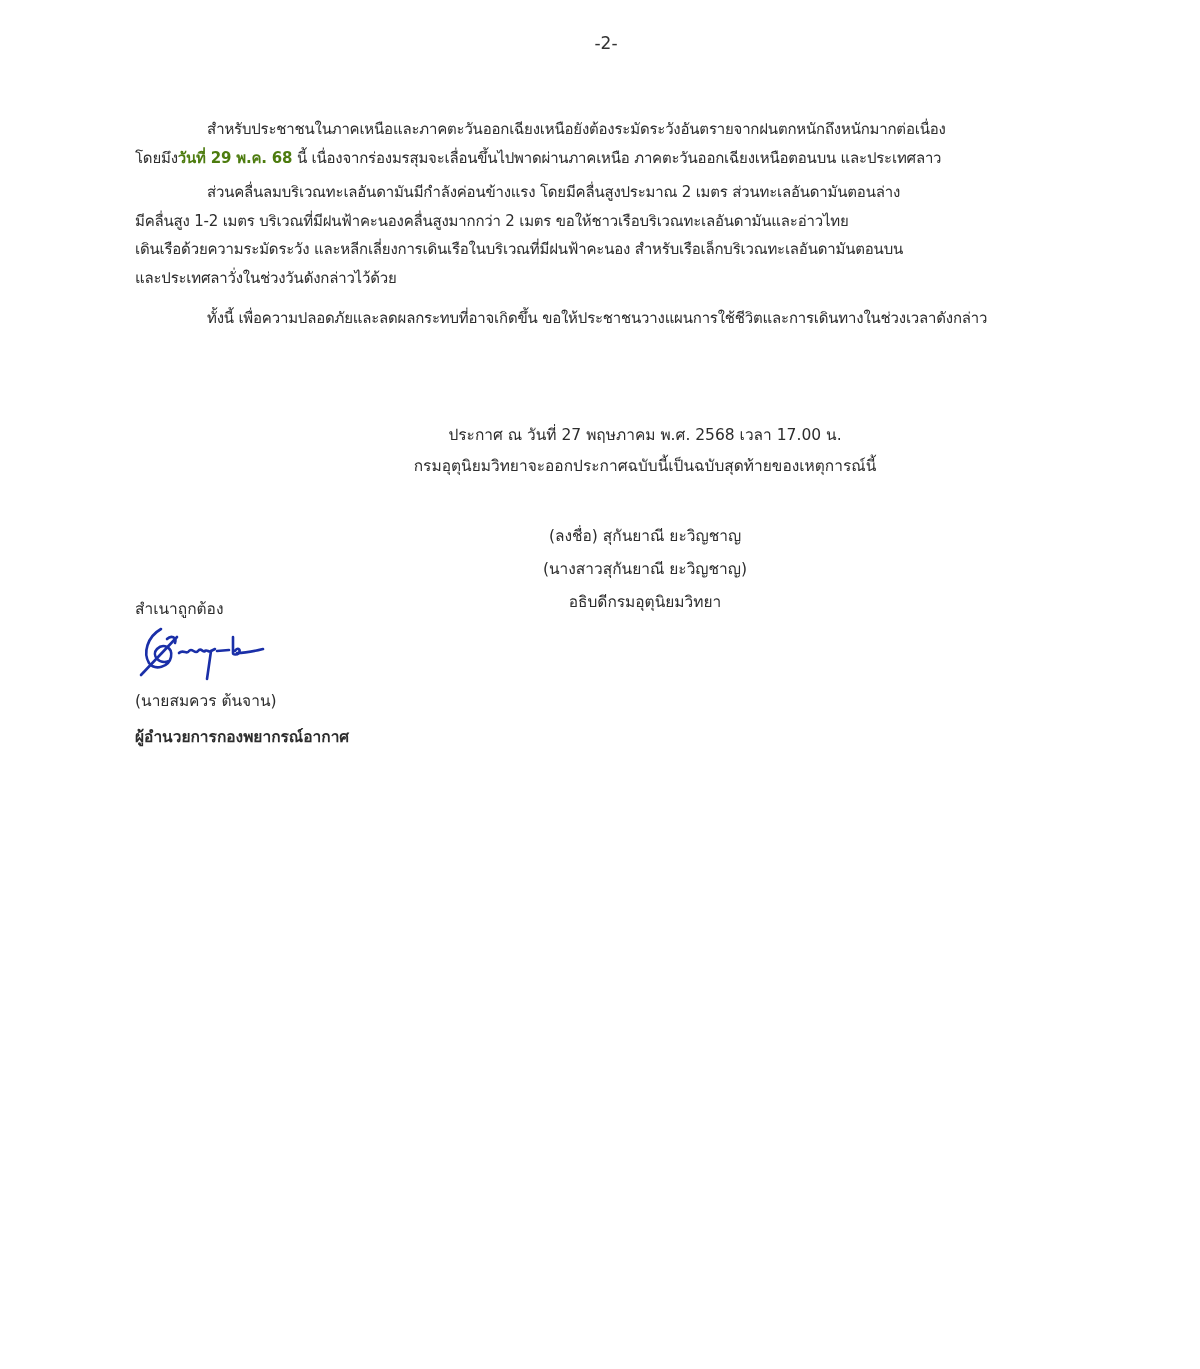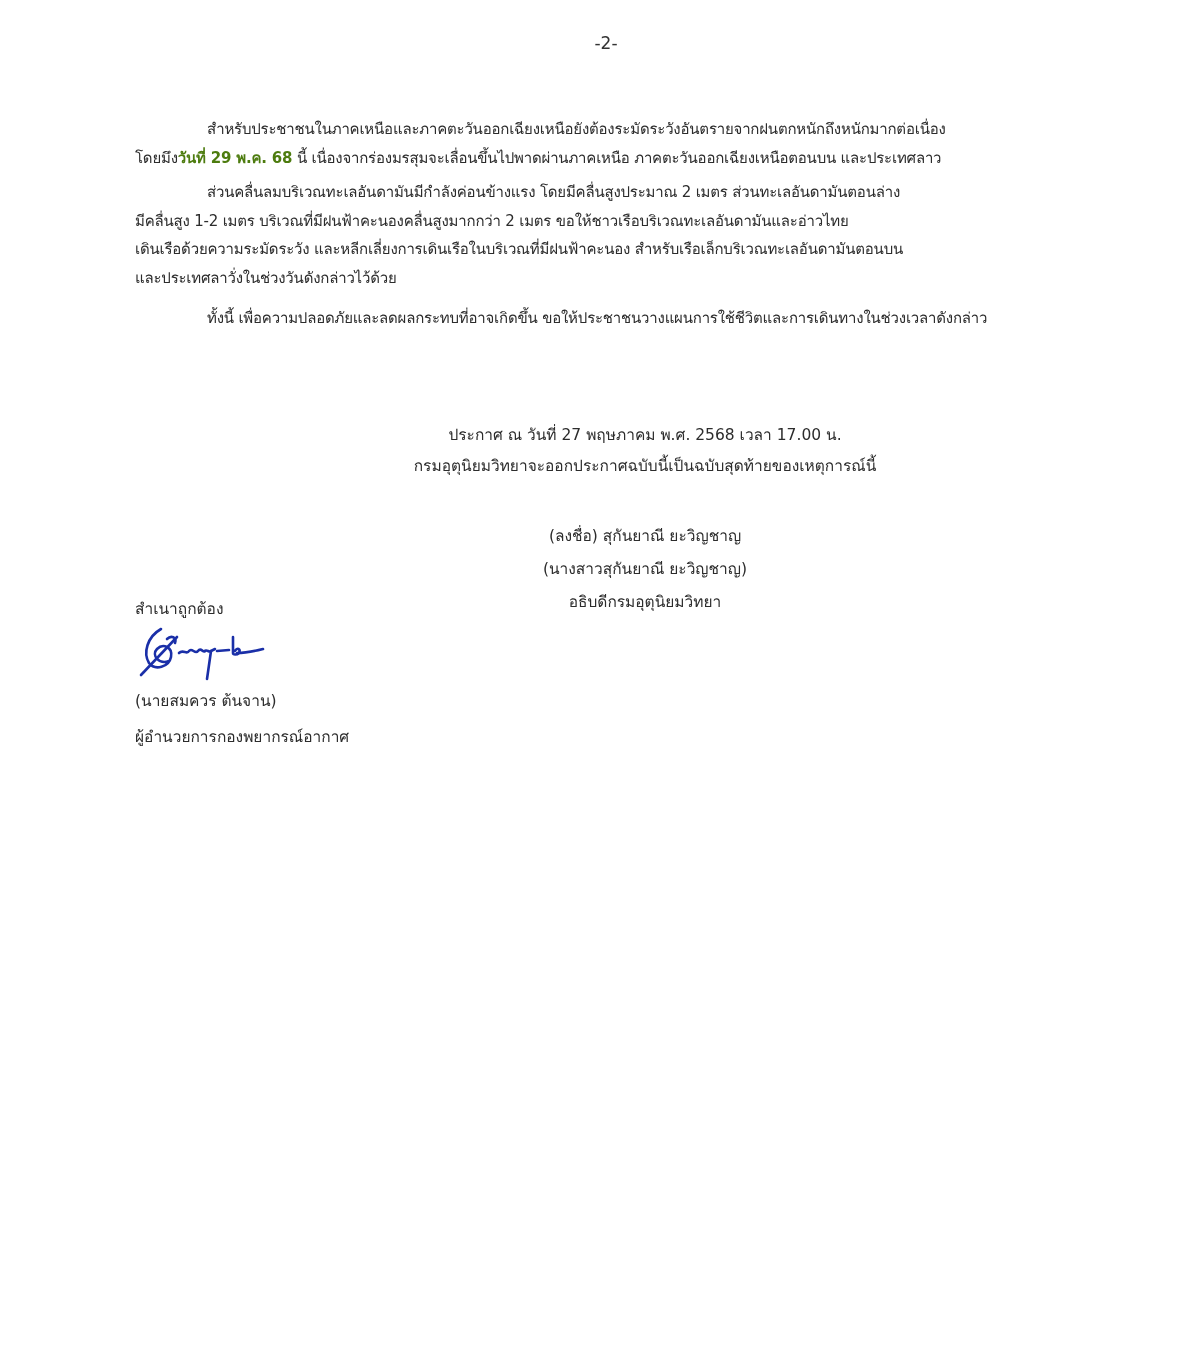--- a/index.html
+++ b/index.html
@@ -70,21 +70,21 @@
     }
     .copy-block .copy-label { display: block; line-height: 28px; }
     .copy-block .signature {
       display: block;
       width: 130px;
       height: 58px;
       margin-top: 0px;
       margin-left: 2px;
     }
     .copy-block .copy-name { display: block; line-height: 28px; margin-top: 6px; }
-    .copy-block .copy-title { display: block; line-height: 28px; margin-top: 8px; }
+    .copy-block .copy-title { display: block; line-height: 28px; margin-top: 8px; font-weight: bold; }
   </style>
 </head>
 <body>
 
 <div class="page-number">-2-</div>
 
 <div class="para" id="p1">
   <span class="line indent">สำหรับประชาชนในภาคเหนือและภาคตะวันออกเฉียงเหนือยังต้องระมัดระวังอันตรายจากฝนตกหนักถึงหนักมากต่อเนื่อง</span>
   <span class="line"><span>โดยมึง</span><b>วันที่ 29 พ.ค. 68</b><span> นี้ เนื่องจากร่องมรสุมจะเลื่อนขึ้นไปพาดผ่านภาคเหนือ ภาคตะวันออกเฉียงเหนือตอนบน และประเทศลาว</span></span>
 </div>

